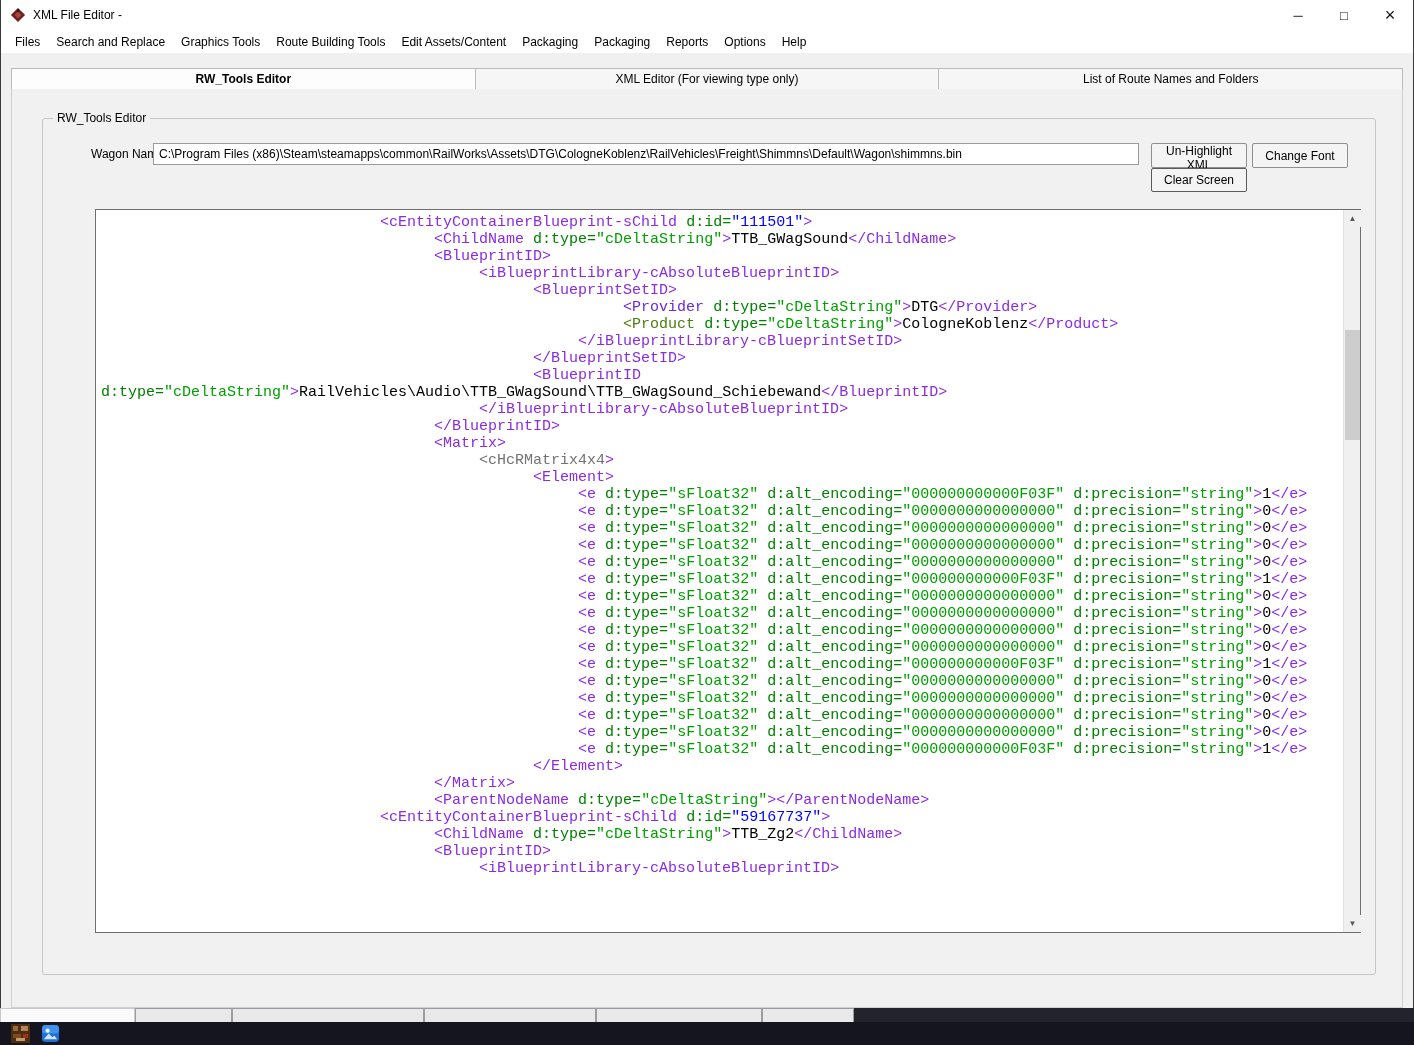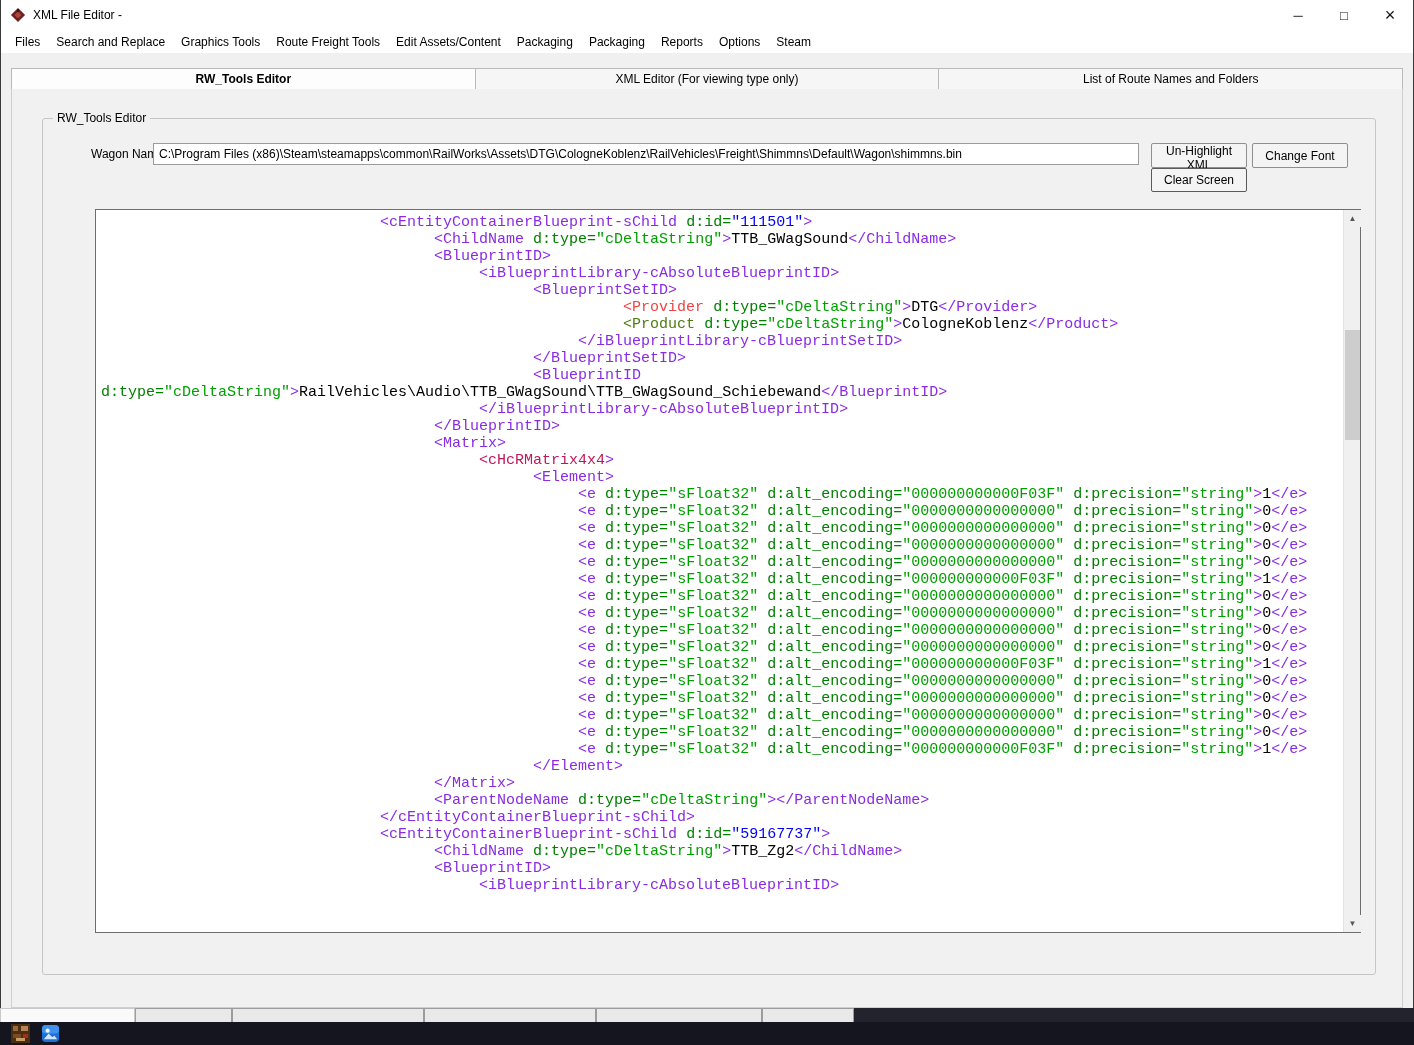--- a/index.html
+++ b/index.html
@@ -96,27 +96,27 @@
         <div class="win-btn">─</div>
         <div class="win-btn">□</div>
         <div class="win-btn close">×</div>
       </div>
   </div>
 
   <div class="menubar">
       <div class="menu-item">Files</div>
       <div class="menu-item">Search and Replace</div>
       <div class="menu-item">Graphics Tools</div>
-      <div class="menu-item">Route Freight Tools</div>
+      <div class="menu-item">Route Building Tools</div>
       <div class="menu-item">Edit Assets/Content</div>
       <div class="menu-item">Packaging</div>
       <div class="menu-item">Packaging</div>
       <div class="menu-item">Reports</div>
       <div class="menu-item">Options</div>
-      <div class="menu-item">Steam</div>
+      <div class="menu-item">Help</div>
     </div>
 
   <div class="form">
     <div class="tabs">
         <div class="tab active">RW_Tools Editor</div>
         <div class="tab">XML Editor (For viewing type only)</div>
         <div class="tab">List of Route Names and Folders</div>
       </div>
 
     <div class="tabpage">
@@ -130,51 +130,50 @@
         <button class="btn btn-changefont">Change Font</button>
         <button class="btn btn-clearscreen">Clear Screen</button>
 
         <div class="richtext">
           <div class="code">
               <div class="code-line">                               <span style="color:#8A2BE2">&lt;cEntityContainerBlueprint-sChild</span> <span style="color:#008000">d:id=</span><span style="color:#0000FF">"111501"</span><span style="color:#8A2BE2">&gt;</span></div>
               <div class="code-line">                                     <span style="color:#8A2BE2">&lt;ChildName</span> <span style="color:#008000">d:type=</span><span style="color:#00A000">"cDeltaString"</span><span style="color:#8A2BE2">&gt;</span>TTB_GWagSound<span style="color:#8A2BE2">&lt;/ChildName</span><span style="color:#8A2BE2">&gt;</span></div>
               <div class="code-line">                                     <span style="color:#8A2BE2">&lt;BlueprintID</span><span style="color:#8A2BE2">&gt;</span></div>
               <div class="code-line">                                          <span style="color:#8A2BE2">&lt;iBlueprintLibrary-cAbsoluteBlueprintID</span><span style="color:#8A2BE2">&gt;</span></div>
               <div class="code-line">                                                <span style="color:#8A2BE2">&lt;BlueprintSetID</span><span style="color:#8A2BE2">&gt;</span></div>
-              <div class="code-line">                                                          <span style="color:#ef4444">&lt;Provider</span> <span style="color:#008000">d:type=</span><span style="color:#00A000">"cDeltaString"</span><span style="color:#8A2BE2">&gt;</span>DTG<span style="color:#8A2BE2">&lt;/Provider</span><span style="color:#8A2BE2">&gt;</span></div>
+              <div class="code-line">                                                          <span style="color:#6d28d9">&lt;Provider</span> <span style="color:#008000">d:type=</span><span style="color:#00A000">"cDeltaString"</span><span style="color:#8A2BE2">&gt;</span>DTG<span style="color:#8A2BE2">&lt;/Provider</span><span style="color:#8A2BE2">&gt;</span></div>
               <div class="code-line">                                                          <span style="color:#4d7c0f">&lt;Product</span> <span style="color:#008000">d:type=</span><span style="color:#00A000">"cDeltaString"</span><span style="color:#8A2BE2">&gt;</span>CologneKoblenz<span style="color:#8A2BE2">&lt;/Product</span><span style="color:#8A2BE2">&gt;</span></div>
               <div class="code-line">                                                     <span style="color:#8A2BE2">&lt;/iBlueprintLibrary-cBlueprintSetID</span><span style="color:#8A2BE2">&gt;</span></div>
               <div class="code-line">                                                <span style="color:#8A2BE2">&lt;/BlueprintSetID</span><span style="color:#8A2BE2">&gt;</span></div>
               <div class="code-line">                                                <span style="color:#8A2BE2">&lt;BlueprintID</span></div>
               <div class="code-line"><span style="color:#008000">d:type=</span><span style="color:#00A000">"cDeltaString"</span><span style="color:#8A2BE2">&gt;</span>RailVehicles\Audio\TTB_GWagSound\TTB_GWagSound_Schiebewand<span style="color:#8A2BE2">&lt;/BlueprintID</span><span style="color:#8A2BE2">&gt;</span></div>
               <div class="code-line">                                          <span style="color:#8A2BE2">&lt;/iBlueprintLibrary-cAbsoluteBlueprintID</span><span style="color:#8A2BE2">&gt;</span></div>
               <div class="code-line">                                     <span style="color:#8A2BE2">&lt;/BlueprintID</span><span style="color:#8A2BE2">&gt;</span></div>
               <div class="code-line">                                     <span style="color:#8A2BE2">&lt;Matrix</span><span style="color:#8A2BE2">&gt;</span></div>
-              <div class="code-line">                                          <span style="color:#be185d">&lt;cHcRMatrix4x4</span><span style="color:#8A2BE2">&gt;</span></div>
+              <div class="code-line">                                          <span style="color:#737373">&lt;cHcRMatrix4x4</span><span style="color:#8A2BE2">&gt;</span></div>
               <div class="code-line">                                                <span style="color:#8A2BE2">&lt;Element</span><span style="color:#8A2BE2">&gt;</span></div>
               <div class="code-line">                                                     <span style="color:#8A2BE2">&lt;e</span> <span style="color:#008000">d:type=</span><span style="color:#00A000">"sFloat32"</span> <span style="color:#008000">d:alt_encoding=</span><span style="color:#00A000">"000000000000F03F"</span> <span style="color:#008000">d:precision=</span><span style="color:#00A000">"string"</span><span style="color:#8A2BE2">&gt;</span>1<span style="color:#8A2BE2">&lt;/e</span><span style="color:#8A2BE2">&gt;</span></div>
               <div class="code-line">                                                     <span style="color:#8A2BE2">&lt;e</span> <span style="color:#008000">d:type=</span><span style="color:#00A000">"sFloat32"</span> <span style="color:#008000">d:alt_encoding=</span><span style="color:#00A000">"0000000000000000"</span> <span style="color:#008000">d:precision=</span><span style="color:#00A000">"string"</span><span style="color:#8A2BE2">&gt;</span>0<span style="color:#8A2BE2">&lt;/e</span><span style="color:#8A2BE2">&gt;</span></div>
               <div class="code-line">                                                     <span style="color:#8A2BE2">&lt;e</span> <span style="color:#008000">d:type=</span><span style="color:#00A000">"sFloat32"</span> <span style="color:#008000">d:alt_encoding=</span><span style="color:#00A000">"0000000000000000"</span> <span style="color:#008000">d:precision=</span><span style="color:#00A000">"string"</span><span style="color:#8A2BE2">&gt;</span>0<span style="color:#8A2BE2">&lt;/e</span><span style="color:#8A2BE2">&gt;</span></div>
               <div class="code-line">                                                     <span style="color:#8A2BE2">&lt;e</span> <span style="color:#008000">d:type=</span><span style="color:#00A000">"sFloat32"</span> <span style="color:#008000">d:alt_encoding=</span><span style="color:#00A000">"0000000000000000"</span> <span style="color:#008000">d:precision=</span><span style="color:#00A000">"string"</span><span style="color:#8A2BE2">&gt;</span>0<span style="color:#8A2BE2">&lt;/e</span><span style="color:#8A2BE2">&gt;</span></div>
               <div class="code-line">                                                     <span style="color:#8A2BE2">&lt;e</span> <span style="color:#008000">d:type=</span><span style="color:#00A000">"sFloat32"</span> <span style="color:#008000">d:alt_encoding=</span><span style="color:#00A000">"0000000000000000"</span> <span style="color:#008000">d:precision=</span><span style="color:#00A000">"string"</span><span style="color:#8A2BE2">&gt;</span>0<span style="color:#8A2BE2">&lt;/e</span><span style="color:#8A2BE2">&gt;</span></div>
               <div class="code-line">                                                     <span style="color:#8A2BE2">&lt;e</span> <span style="color:#008000">d:type=</span><span style="color:#00A000">"sFloat32"</span> <span style="color:#008000">d:alt_encoding=</span><span style="color:#00A000">"000000000000F03F"</span> <span style="color:#008000">d:precision=</span><span style="color:#00A000">"string"</span><span style="color:#8A2BE2">&gt;</span>1<span style="color:#8A2BE2">&lt;/e</span><span style="color:#8A2BE2">&gt;</span></div>
               <div class="code-line">                                                     <span style="color:#8A2BE2">&lt;e</span> <span style="color:#008000">d:type=</span><span style="color:#00A000">"sFloat32"</span> <span style="color:#008000">d:alt_encoding=</span><span style="color:#00A000">"0000000000000000"</span> <span style="color:#008000">d:precision=</span><span style="color:#00A000">"string"</span><span style="color:#8A2BE2">&gt;</span>0<span style="color:#8A2BE2">&lt;/e</span><span style="color:#8A2BE2">&gt;</span></div>
               <div class="code-line">                                                     <span style="color:#8A2BE2">&lt;e</span> <span style="color:#008000">d:type=</span><span style="color:#00A000">"sFloat32"</span> <span style="color:#008000">d:alt_encoding=</span><span style="color:#00A000">"0000000000000000"</span> <span style="color:#008000">d:precision=</span><span style="color:#00A000">"string"</span><span style="color:#8A2BE2">&gt;</span>0<span style="color:#8A2BE2">&lt;/e</span><span style="color:#8A2BE2">&gt;</span></div>
               <div class="code-line">                                                     <span style="color:#8A2BE2">&lt;e</span> <span style="color:#008000">d:type=</span><span style="color:#00A000">"sFloat32"</span> <span style="color:#008000">d:alt_encoding=</span><span style="color:#00A000">"0000000000000000"</span> <span style="color:#008000">d:precision=</span><span style="color:#00A000">"string"</span><span style="color:#8A2BE2">&gt;</span>0<span style="color:#8A2BE2">&lt;/e</span><span style="color:#8A2BE2">&gt;</span></div>
               <div class="code-line">                                                     <span style="color:#8A2BE2">&lt;e</span> <span style="color:#008000">d:type=</span><span style="color:#00A000">"sFloat32"</span> <span style="color:#008000">d:alt_encoding=</span><span style="color:#00A000">"0000000000000000"</span> <span style="color:#008000">d:precision=</span><span style="color:#00A000">"string"</span><span style="color:#8A2BE2">&gt;</span>0<span style="color:#8A2BE2">&lt;/e</span><span style="color:#8A2BE2">&gt;</span></div>
               <div class="code-line">                                                     <span style="color:#8A2BE2">&lt;e</span> <span style="color:#008000">d:type=</span><span style="color:#00A000">"sFloat32"</span> <span style="color:#008000">d:alt_encoding=</span><span style="color:#00A000">"000000000000F03F"</span> <span style="color:#008000">d:precision=</span><span style="color:#00A000">"string"</span><span style="color:#8A2BE2">&gt;</span>1<span style="color:#8A2BE2">&lt;/e</span><span style="color:#8A2BE2">&gt;</span></div>
               <div class="code-line">                                                     <span style="color:#8A2BE2">&lt;e</span> <span style="color:#008000">d:type=</span><span style="color:#00A000">"sFloat32"</span> <span style="color:#008000">d:alt_encoding=</span><span style="color:#00A000">"0000000000000000"</span> <span style="color:#008000">d:precision=</span><span style="color:#00A000">"string"</span><span style="color:#8A2BE2">&gt;</span>0<span style="color:#8A2BE2">&lt;/e</span><span style="color:#8A2BE2">&gt;</span></div>
               <div class="code-line">                                                     <span style="color:#8A2BE2">&lt;e</span> <span style="color:#008000">d:type=</span><span style="color:#00A000">"sFloat32"</span> <span style="color:#008000">d:alt_encoding=</span><span style="color:#00A000">"0000000000000000"</span> <span style="color:#008000">d:precision=</span><span style="color:#00A000">"string"</span><span style="color:#8A2BE2">&gt;</span>0<span style="color:#8A2BE2">&lt;/e</span><span style="color:#8A2BE2">&gt;</span></div>
               <div class="code-line">                                                     <span style="color:#8A2BE2">&lt;e</span> <span style="color:#008000">d:type=</span><span style="color:#00A000">"sFloat32"</span> <span style="color:#008000">d:alt_encoding=</span><span style="color:#00A000">"0000000000000000"</span> <span style="color:#008000">d:precision=</span><span style="color:#00A000">"string"</span><span style="color:#8A2BE2">&gt;</span>0<span style="color:#8A2BE2">&lt;/e</span><span style="color:#8A2BE2">&gt;</span></div>
               <div class="code-line">                                                     <span style="color:#8A2BE2">&lt;e</span> <span style="color:#008000">d:type=</span><span style="color:#00A000">"sFloat32"</span> <span style="color:#008000">d:alt_encoding=</span><span style="color:#00A000">"0000000000000000"</span> <span style="color:#008000">d:precision=</span><span style="color:#00A000">"string"</span><span style="color:#8A2BE2">&gt;</span>0<span style="color:#8A2BE2">&lt;/e</span><span style="color:#8A2BE2">&gt;</span></div>
               <div class="code-line">                                                     <span style="color:#8A2BE2">&lt;e</span> <span style="color:#008000">d:type=</span><span style="color:#00A000">"sFloat32"</span> <span style="color:#008000">d:alt_encoding=</span><span style="color:#00A000">"000000000000F03F"</span> <span style="color:#008000">d:precision=</span><span style="color:#00A000">"string"</span><span style="color:#8A2BE2">&gt;</span>1<span style="color:#8A2BE2">&lt;/e</span><span style="color:#8A2BE2">&gt;</span></div>
               <div class="code-line">                                                <span style="color:#8A2BE2">&lt;/Element</span><span style="color:#8A2BE2">&gt;</span></div>
               <div class="code-line">                                     <span style="color:#8A2BE2">&lt;/Matrix</span><span style="color:#8A2BE2">&gt;</span></div>
               <div class="code-line">                                     <span style="color:#8A2BE2">&lt;ParentNodeName</span> <span style="color:#008000">d:type=</span><span style="color:#00A000">"cDeltaString"</span><span style="color:#8A2BE2">&gt;</span><span style="color:#8A2BE2">&lt;/ParentNodeName</span><span style="color:#8A2BE2">&gt;</span></div>
-              <div class="code-line">                               <span style="color:#8A2BE2">&lt;/cEntityContainerBlueprint-sChild</span><span style="color:#8A2BE2">&gt;</span></div>
               <div class="code-line">                               <span style="color:#8A2BE2">&lt;cEntityContainerBlueprint-sChild</span> <span style="color:#008000">d:id=</span><span style="color:#0000FF">"59167737"</span><span style="color:#8A2BE2">&gt;</span></div>
               <div class="code-line">                                     <span style="color:#8A2BE2">&lt;ChildName</span> <span style="color:#008000">d:type=</span><span style="color:#00A000">"cDeltaString"</span><span style="color:#8A2BE2">&gt;</span>TTB_Zg2<span style="color:#8A2BE2">&lt;/ChildName</span><span style="color:#8A2BE2">&gt;</span></div>
               <div class="code-line">                                     <span style="color:#8A2BE2">&lt;BlueprintID</span><span style="color:#8A2BE2">&gt;</span></div>
               <div class="code-line">                                          <span style="color:#8A2BE2">&lt;iBlueprintLibrary-cAbsoluteBlueprintID</span><span style="color:#8A2BE2">&gt;</span></div>
             </div>
           <div class="vscroll">
             <div class="vs-arrow vs-up">▲</div>
             <div class="vs-thumb"></div>
             <div class="vs-arrow vs-down">▼</div>
           </div>

